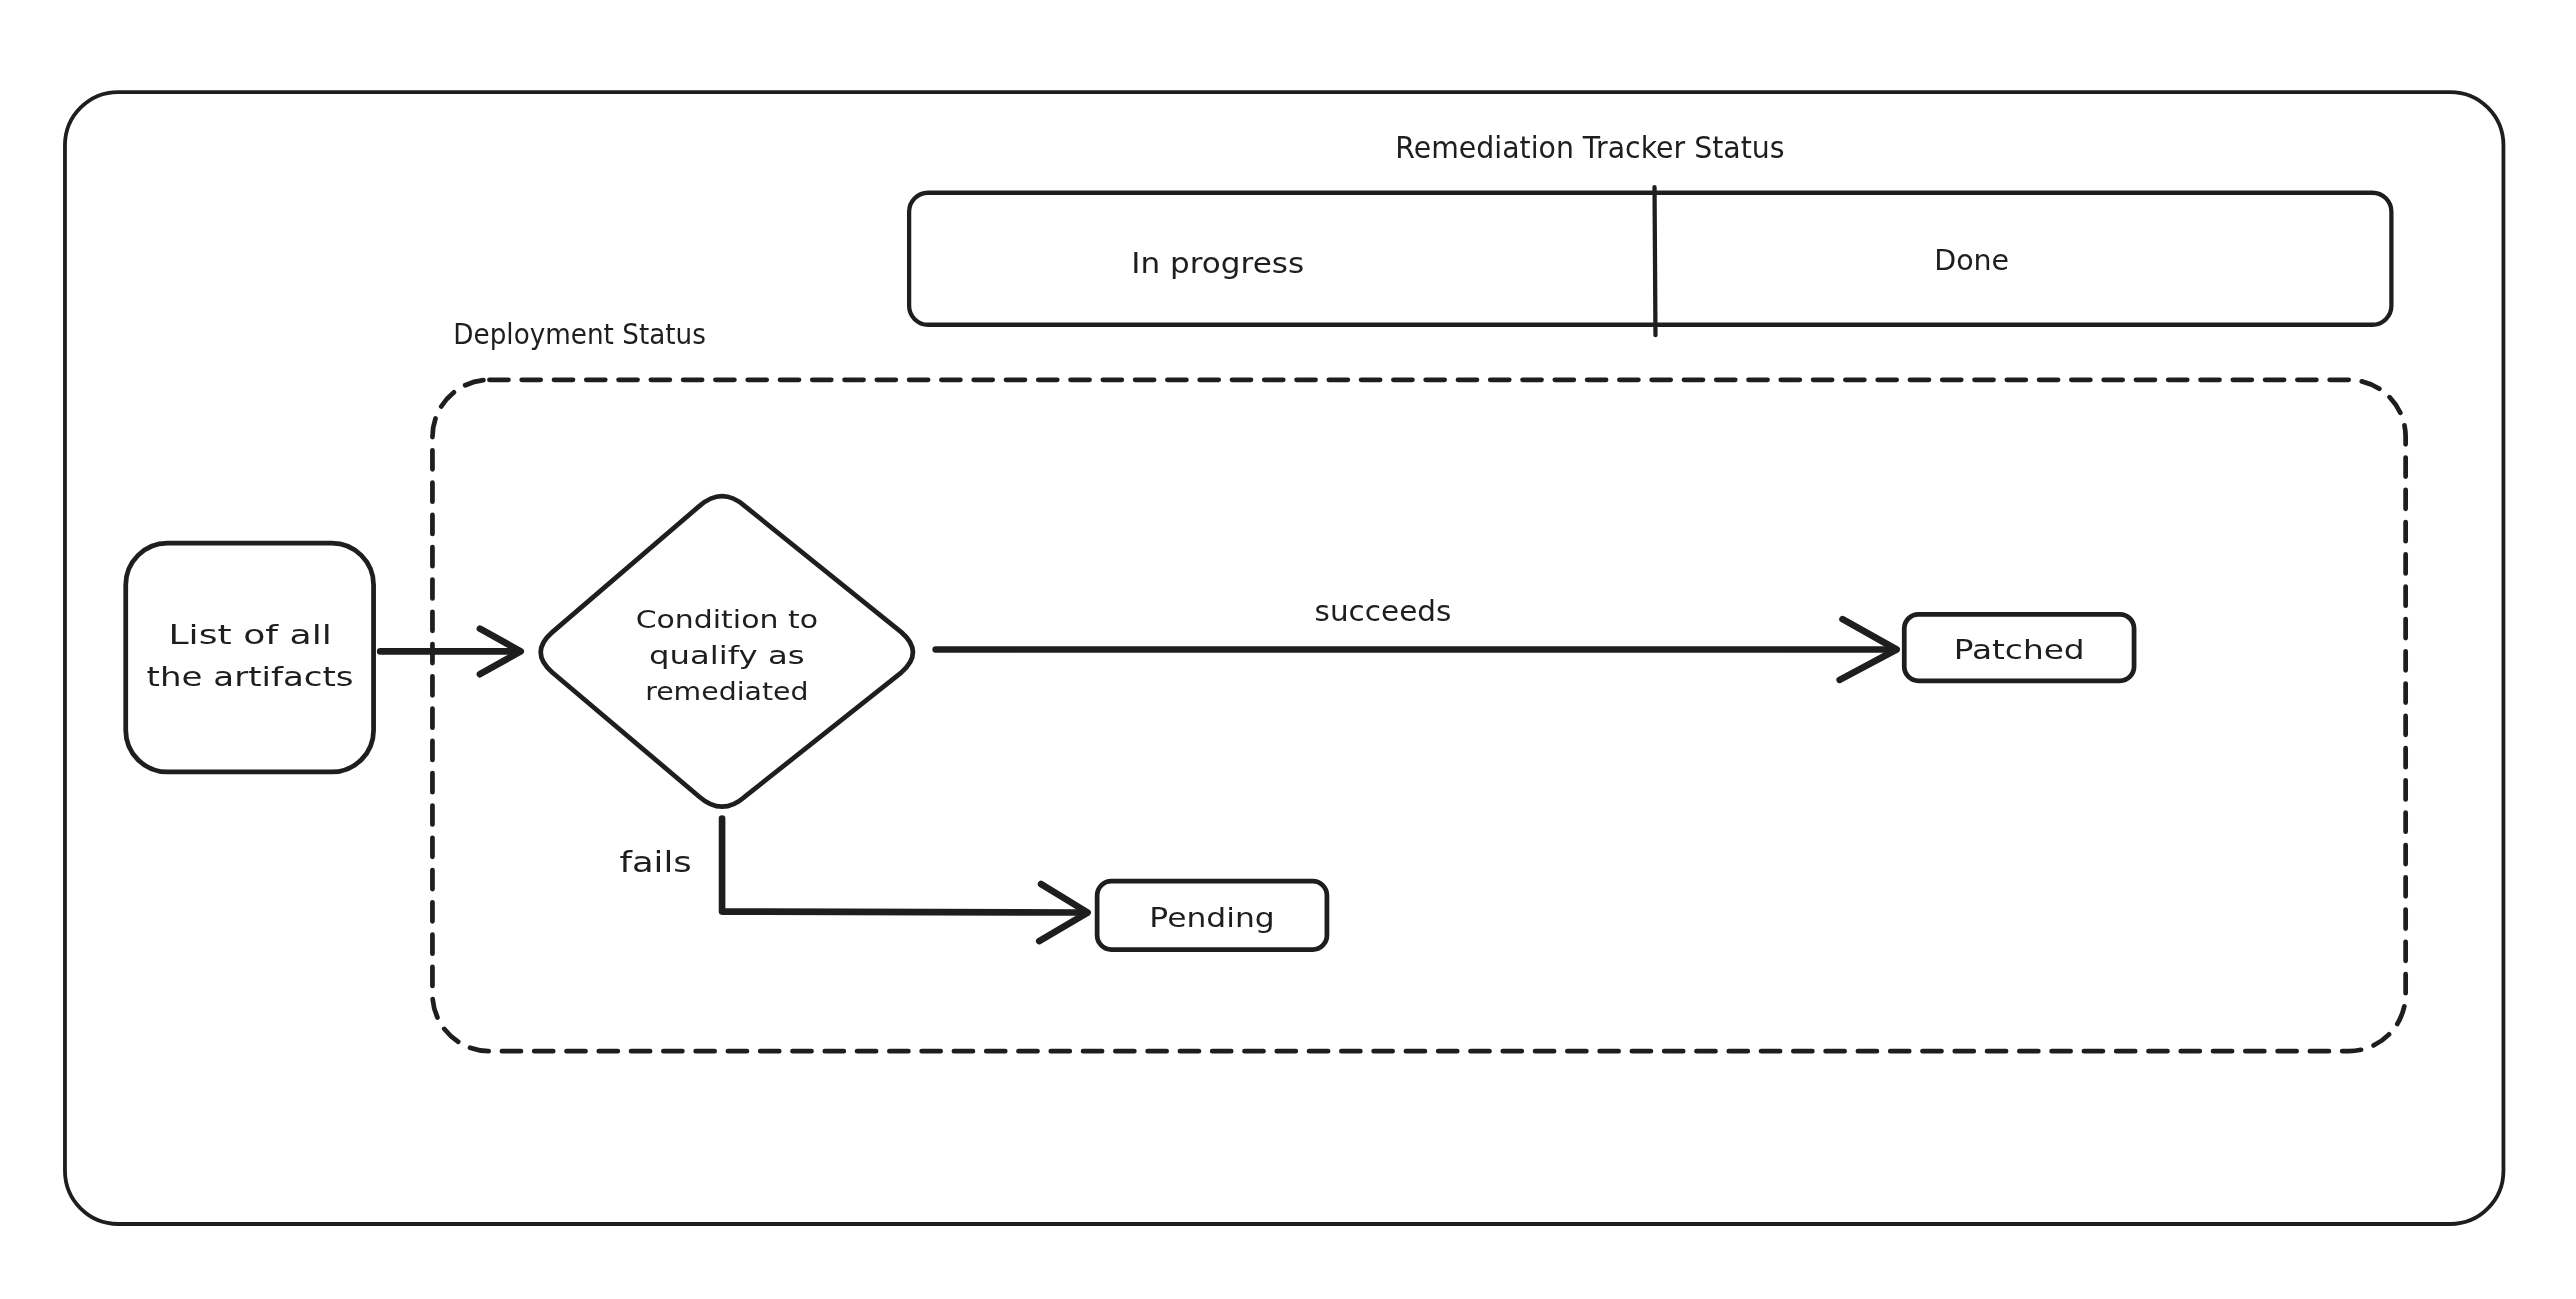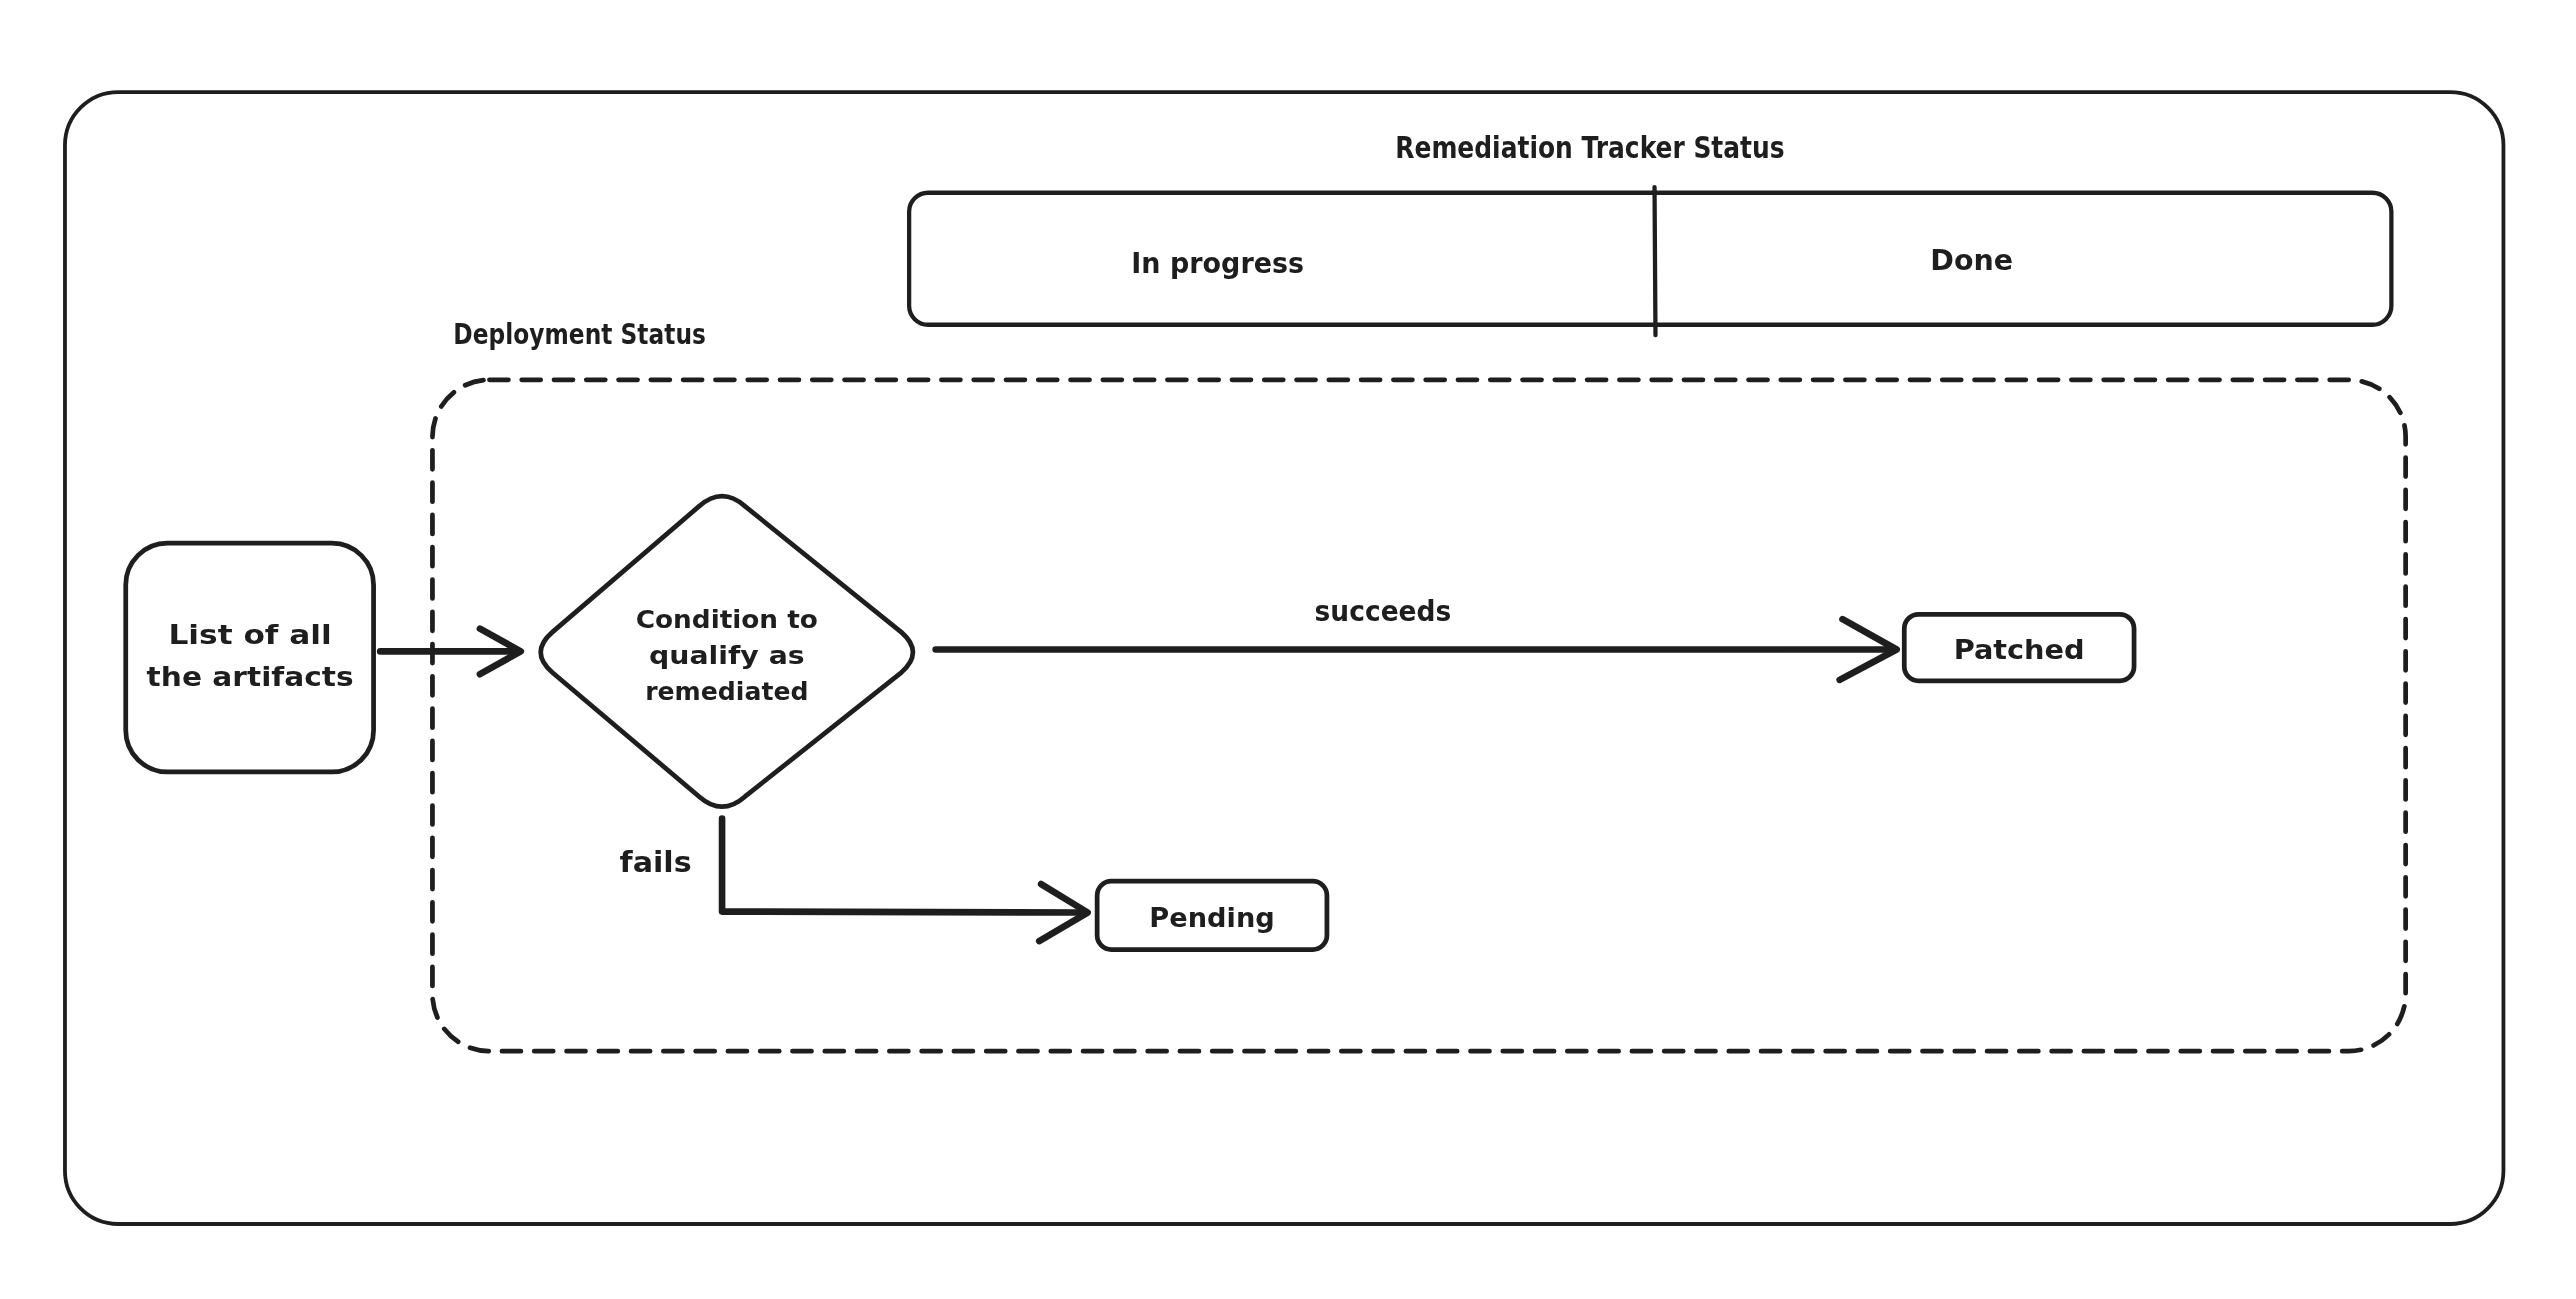--- a/index.html
+++ b/index.html
@@ -1,16 +1,16 @@
 <!DOCTYPE html>
 <html style="font-size:15px"><head>
 <meta charset="utf-8">
 <style>
   html, body { margin: 0; padding: 0; background: #ffffff; }
-  .stage { position: relative; width: 2576px; height: 1299px; background: #ffffff; font-weight: bold; }
+  .stage { position: relative; width: 2576px; height: 1299px; background: #ffffff; }
   svg { display: block; }
   text {
     font-family: "DejaVu Sans", sans-serif;
     fill: #1e1e1e;
   }
   .sketch {
     stroke: #1e1e1e;
     fill: none;
     stroke-linecap: round;
     stroke-linejoin: round;

